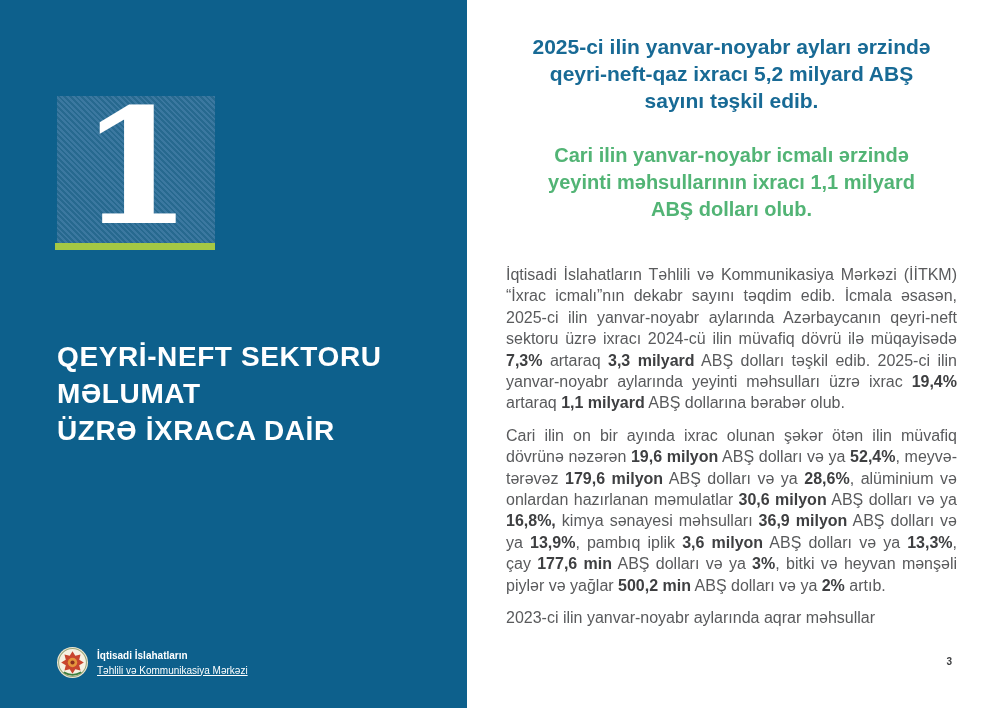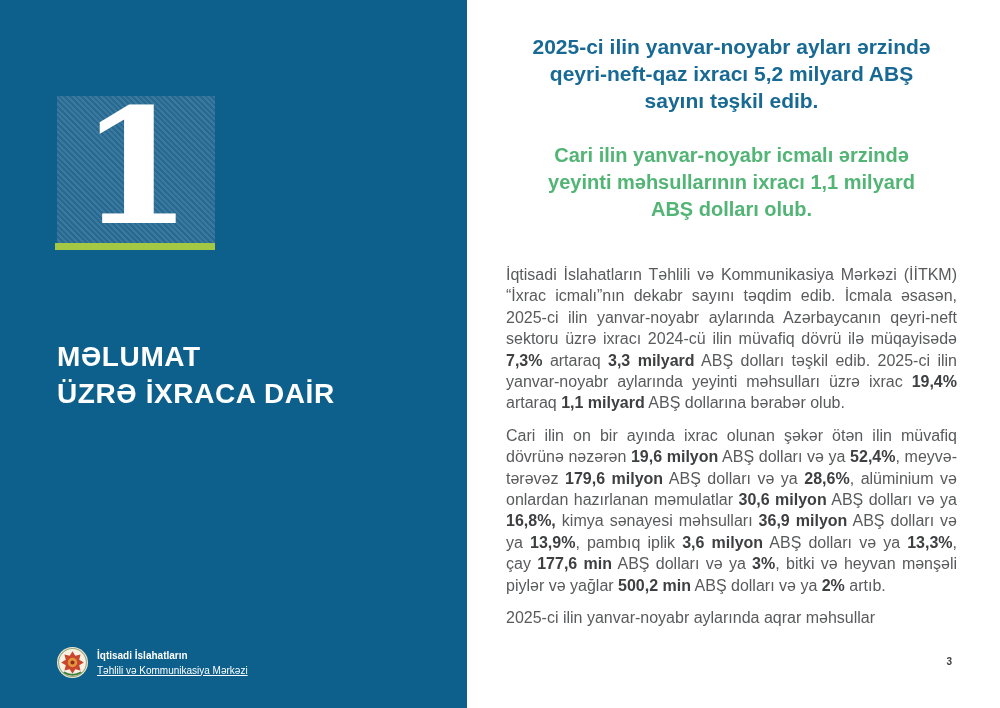--- a/index.html
+++ b/index.html
@@ -154,20 +154,21 @@
 <div class="page">
 
   <div class="left-panel">
 
     <div class="number-square">
       <div class="section-number">1</div>
     </div>
     <div class="accent-underline"></div>
 
     <div class="panel-title">
+      <span>QEYRİ-NEFT SEKTORU</span>
       <span>MƏLUMAT</span>
       <span>ÜZRƏ İXRACA DAİR</span>
     </div>
 
     <div class="logo-row">
       <svg class="logo-emblem" viewBox="0 0 32 32" xmlns="http://www.w3.org/2000/svg" aria-hidden="true">
         <circle cx="16" cy="16" r="15" fill="#eee7d2"></circle>
         <circle cx="16" cy="16" r="13.5" fill="#f6f1e2" stroke="#9aa77a" stroke-width="1"></circle>
         <polygon points="27,16 22.5,18.7 23.8,23.8 18.7,22.5 16,27 13.3,22.5 8.2,23.8 9.5,18.7 5,16 9.5,13.3 8.2,8.2 13.3,9.5 16,5 18.7,9.5 23.8,8.2 22.5,13.3" fill="#c8452e"></polygon>
         <circle cx="16" cy="16" r="4.6" fill="#e5953c"></circle>
@@ -192,20 +193,20 @@
 
     <div class="heading-green">
       <span>Cari ilin yanvar-noyabr icmalı ərzində</span>
       <span>yeyinti məhsullarının ixracı 1,1 milyard</span>
       <span>ABŞ dolları olub.</span>
     </div>
 
     <div class="body-text">
       <p><span>İqtisadi İslahatların Təhlili və Kommunikasiya Mərkəzi (İİTKM) “İxrac icmalı”nın dekabr sayını təqdim edib. İcmala əsasən, 2025-ci ilin yanvar-noyabr aylarında Azərbaycanın qeyri-neft sektoru üzrə ixracı 2024-cü ilin müvafiq dövrü ilə müqayisədə </span><span class="b">7,3%</span><span> artaraq </span><span class="b">3,3 milyard</span><span> ABŞ dolları təşkil edib. 2025-ci ilin yanvar-noyabr aylarında yeyinti məhsulları üzrə ixrac </span><span class="b">19,4%</span><span> artaraq </span><span class="b">1,1 milyard</span><span> ABŞ dollarına bərabər olub.</span></p>
       <p><span>Cari ilin on bir ayında ixrac olunan şəkər ötən ilin müvafiq dövrünə nəzərən </span><span class="b">19,6 milyon</span><span> ABŞ dolları və ya </span><span class="b">52,4%</span><span>, meyvə-tərəvəz </span><span class="b">179,6 milyon</span><span> ABŞ dolları və ya </span><span class="b">28,6%</span><span>, alüminium və onlardan hazırlanan məmulatlar </span><span class="b">30,6 milyon</span><span> ABŞ dolları və ya </span><span class="b">16,8%,</span><span> kimya sənayesi məhsulları </span><span class="b">36,9 milyon</span><span> ABŞ dolları və ya </span><span class="b">13,9%</span><span>, pambıq iplik </span><span class="b">3,6 milyon</span><span> ABŞ dolları və ya </span><span class="b">13,3%</span><span>, çay </span><span class="b">177,6 min</span><span> ABŞ dolları və ya </span><span class="b">3%</span><span>, bitki və heyvan mənşəli piylər və yağlar </span><span class="b">500,2 min</span><span> ABŞ dolları və ya </span><span class="b">2%</span><span> artıb.</span></p>
-      <p><span>2025-ci ilin yanvar-noyabr aylarında aqrar məhsullar</span></p>
+      <p><span>2023-ci ilin yanvar-noyabr aylarında aqrar məhsullar</span></p>
     </div>
 
     <div class="page-number">3</div>
 
   </div>
 
 </div>
 
 </body></html>

